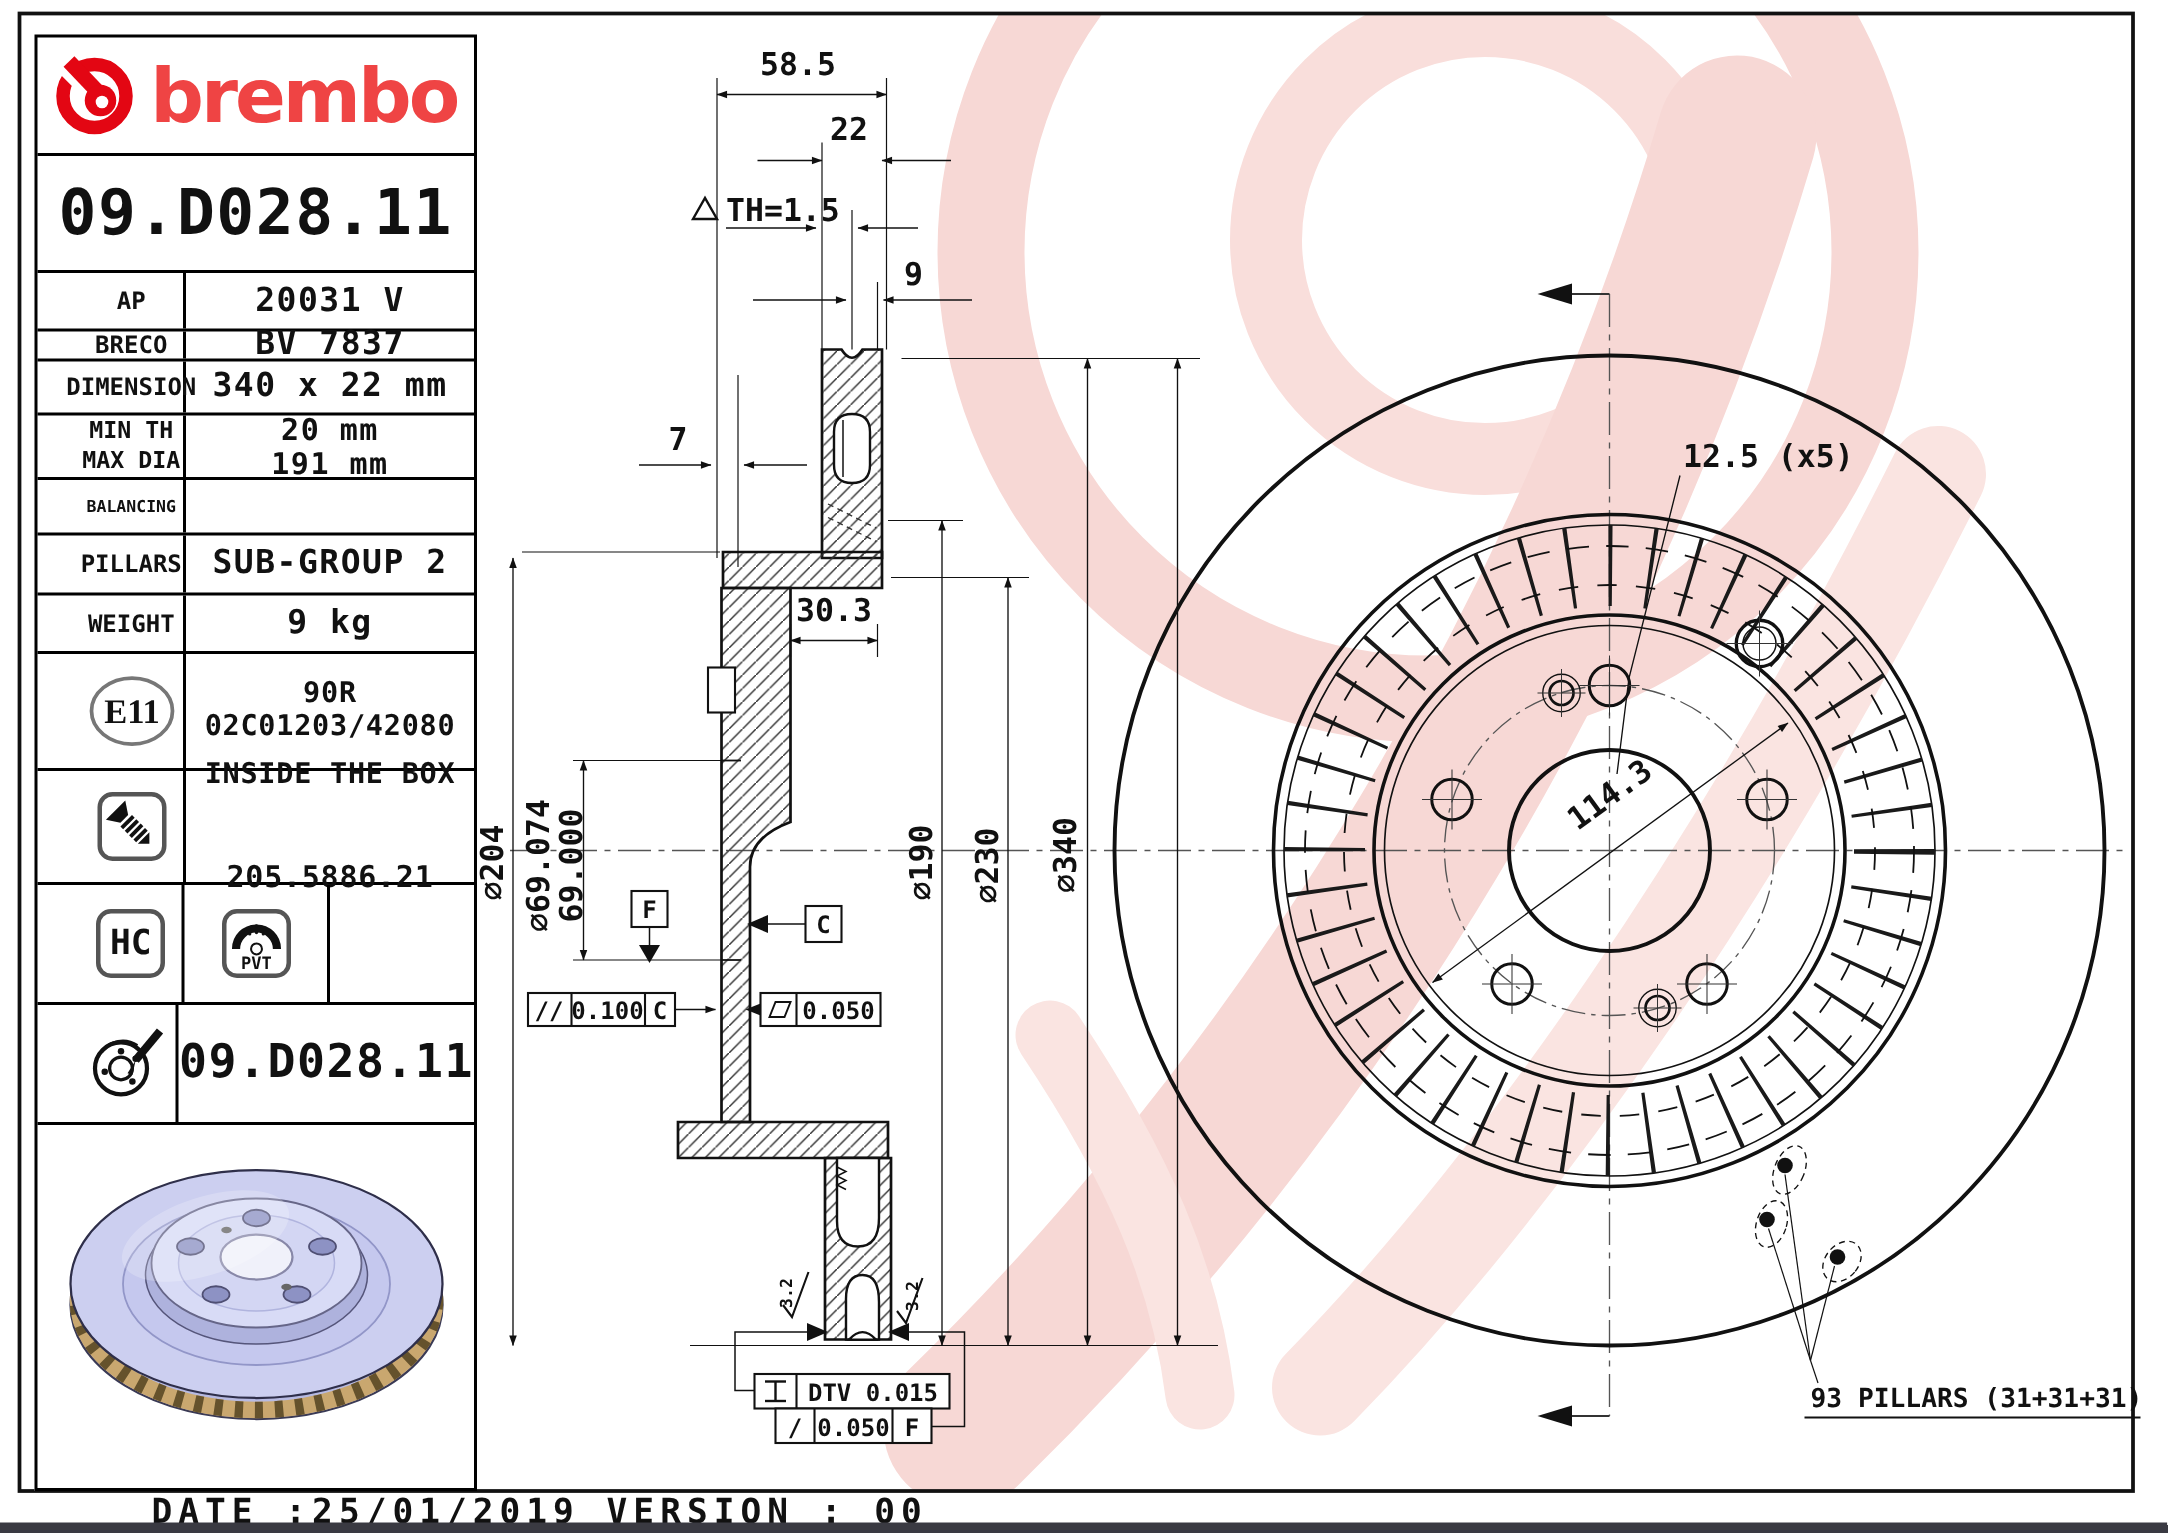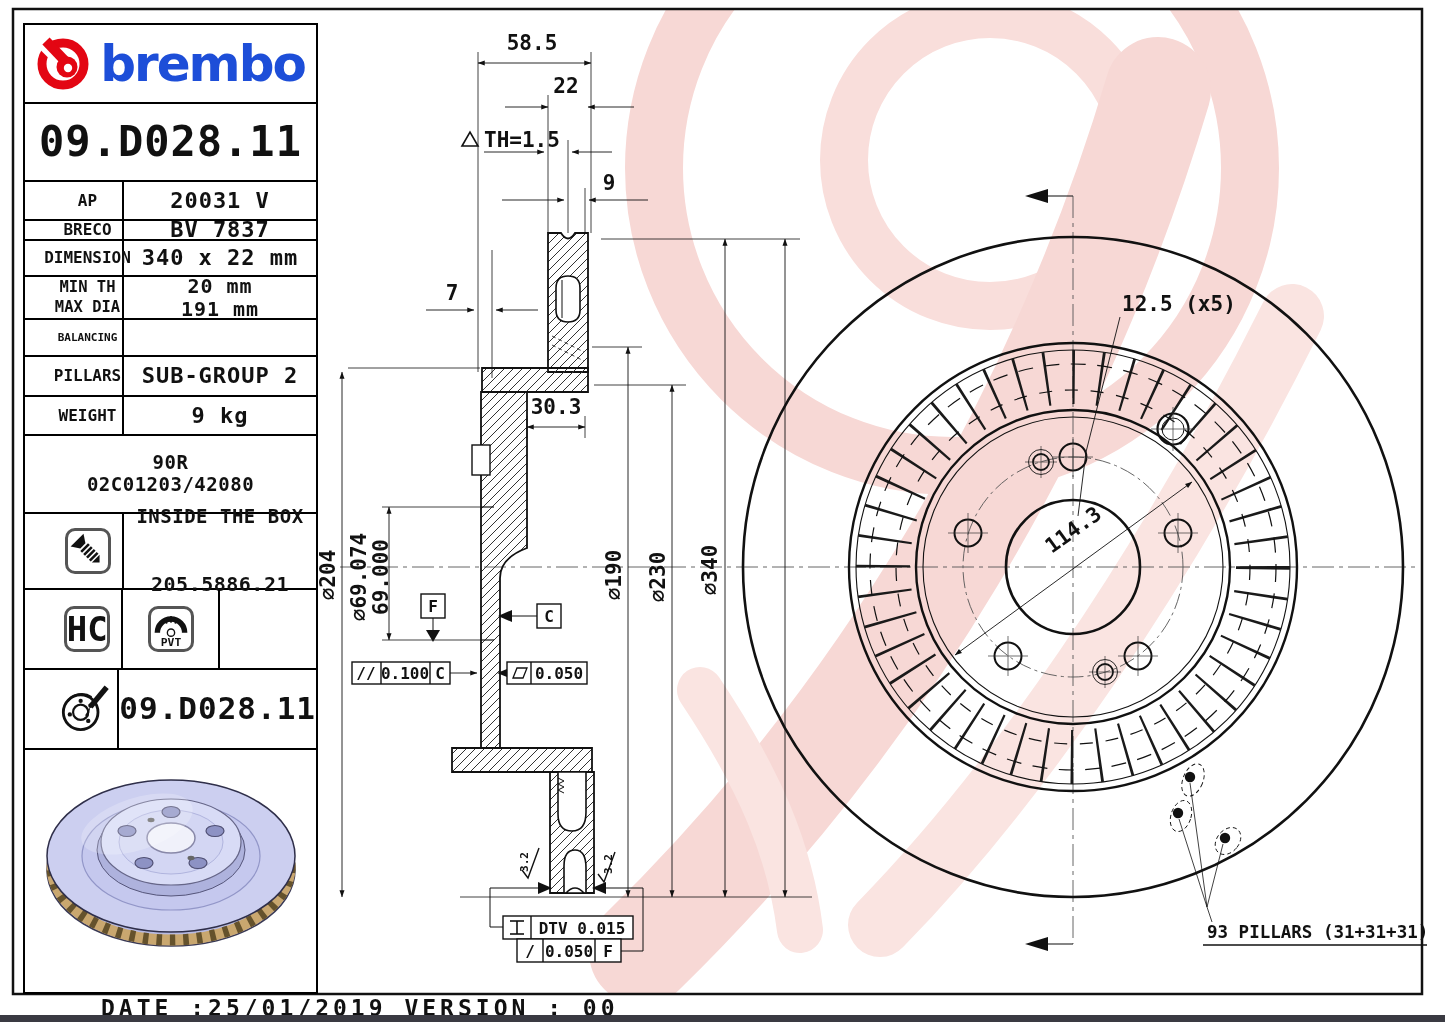--- a/index.html
+++ b/index.html
@@ -18,24 +18,24 @@
   .trow{display:flex;border-bottom:2px solid #000;box-sizing:border-box;flex:0 0 auto;}
   .trow:last-child{border-bottom:none;}
   .tlabel{width:99px;border-right:2px solid #000;box-sizing:border-box;
           display:flex;flex-direction:column;align-items:center;justify-content:center;
           font-weight:bold;font-size:16px;text-align:center;line-height:1.25;padding-left:28px;}
   .tvalue{flex:1;display:flex;flex-direction:column;align-items:center;justify-content:center;
           font-weight:bold;font-size:22px;text-align:center;line-height:1.15;letter-spacing:1px;}
   .bigpn{font-size:42px;font-weight:bold;letter-spacing:1px;}
   .logo-row{display:flex;align-items:center;justify-content:center;gap:10px;}
   .wordmark{font-family:"DejaVu Sans",sans-serif;font-weight:bold;font-size:50px;
-            color:#1d4ed8;letter-spacing:-2px;line-height:1;}
+            color:#ef4444;letter-spacing:-2px;line-height:1;}
   .tile{width:46px;height:46px;border:3px solid #555;border-radius:10px;
         display:flex;align-items:center;justify-content:center;box-sizing:border-box;}
-  .hc-text{font-size:34px;font-weight:bold;}
+  .hc-text{font-size:23px;font-weight:bold;}
   .cell3{width:97px;border-right:2px solid #000;box-sizing:border-box;
          display:flex;align-items:center;justify-content:center;}
   .cell3:last-child{border-right:none;}
   .sm1{font-size:19px;letter-spacing:0.5px;}
   .sm2{font-size:20px;letter-spacing:0.5px;margin-top:46px;}
 
   .date-strip{position:absolute;left:101px;top:995px;z-index:2;font-weight:bold;
               font-size:23px;letter-spacing:4px;white-space:nowrap;}
   .bottombar{position:absolute;left:0;top:1015px;width:1445px;height:7px;
              background:#3a3a42;z-index:2;}
@@ -344,20 +344,26 @@
   <div class="trow" style="height:40px">
     <div class="tlabel">PILLARS</div>
     <div class="tvalue">SUB-GROUP 2</div>
   </div>
   <div class="trow" style="height:39px">
     <div class="tlabel">WEIGHT</div>
     <div class="tvalue">9 kg</div>
   </div>
 
   <div class="trow" style="height:78px">
+    <div class="tlabel">
+      <svg width="60" height="50" viewBox="0 0 60 50">
+        <ellipse cx="30" cy="25" rx="27" ry="22" fill="none" stroke="#777" stroke-width="2.5"></ellipse>
+        <text x="30" y="33" text-anchor="middle" style="font-family:'Liberation Serif',serif;font-weight:bold;font-size:23px;fill:#111">E11</text>
+      </svg>
+    </div>
     <div class="tvalue sm1">
       <div>90R</div>
       <div>02C01203/42080</div>
     </div>
   </div>
 
   <div class="trow" style="height:76px">
     <div class="tlabel">
       <div class="tile">
         <svg width="40" height="40" viewBox="0 0 44 44">

